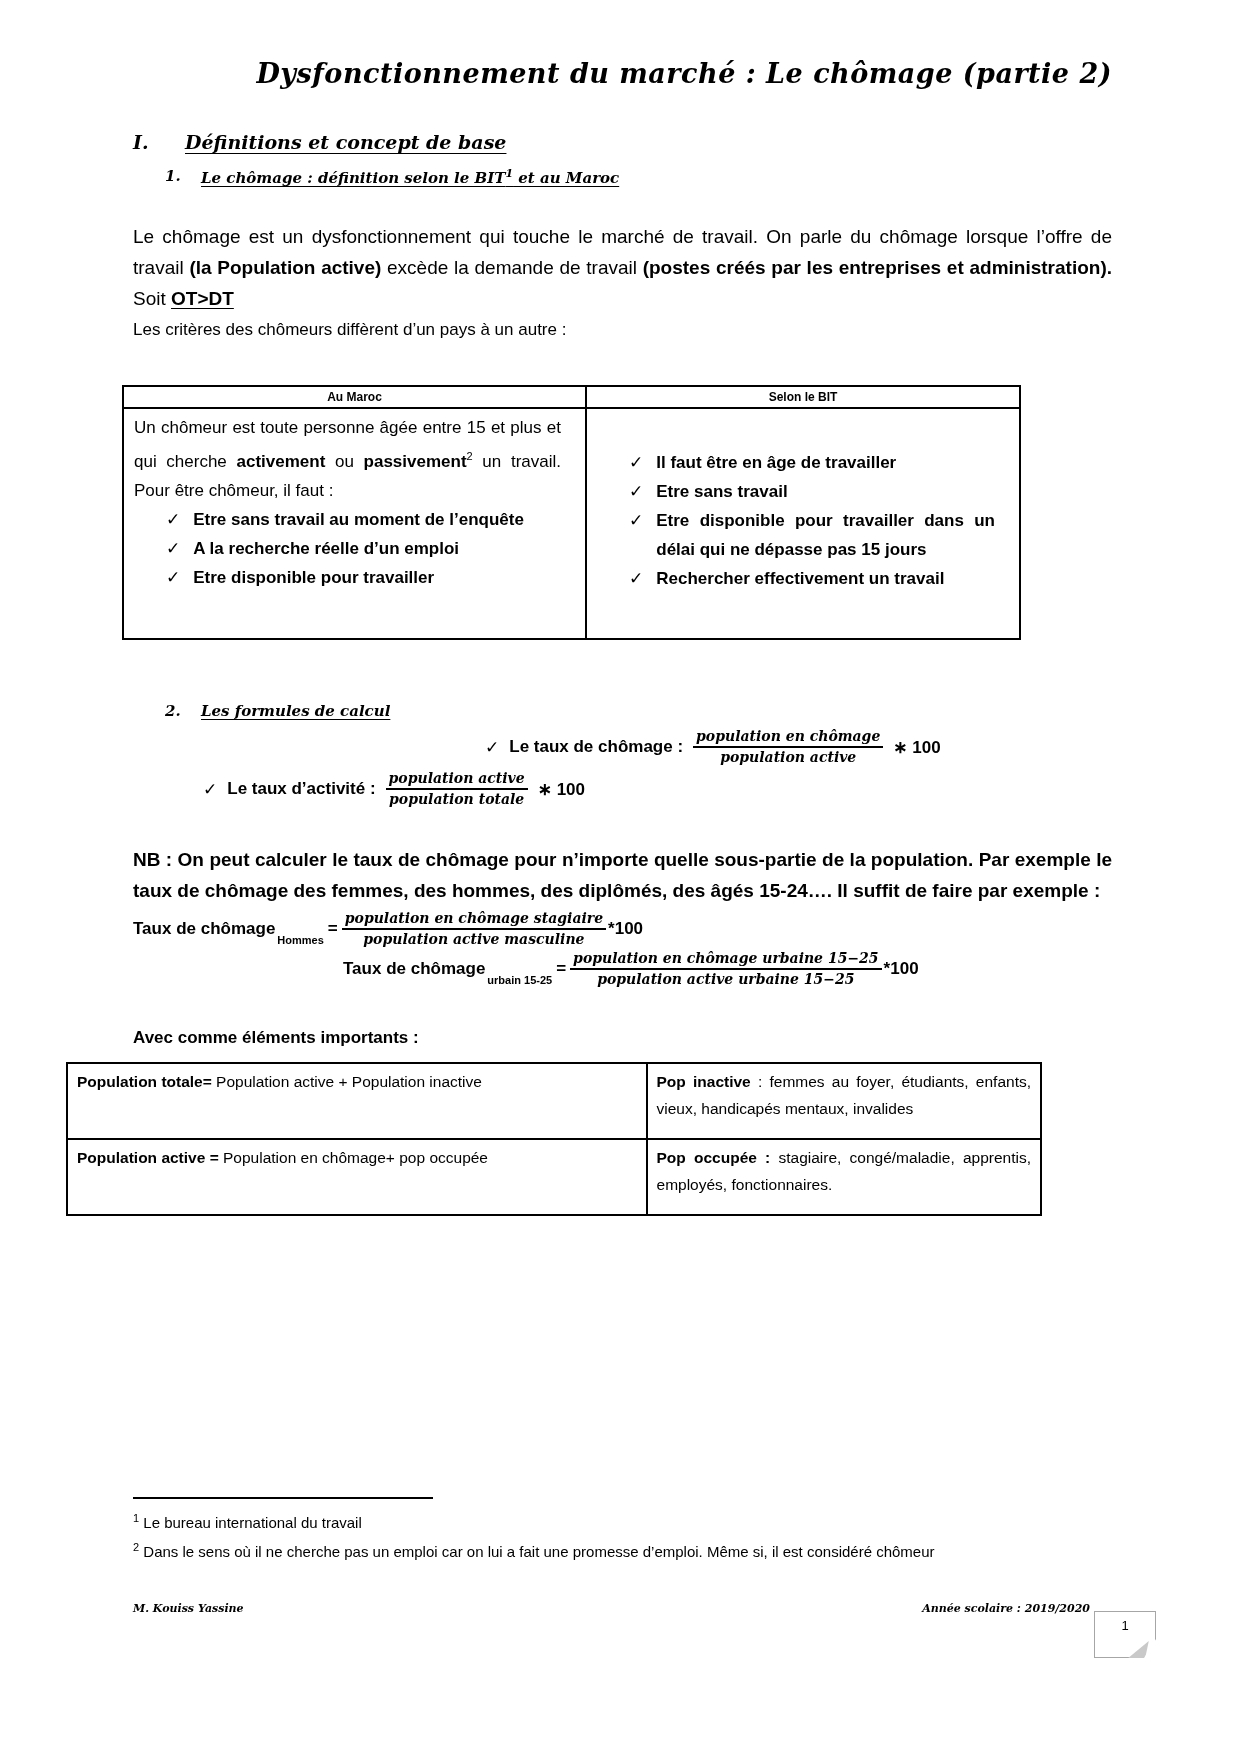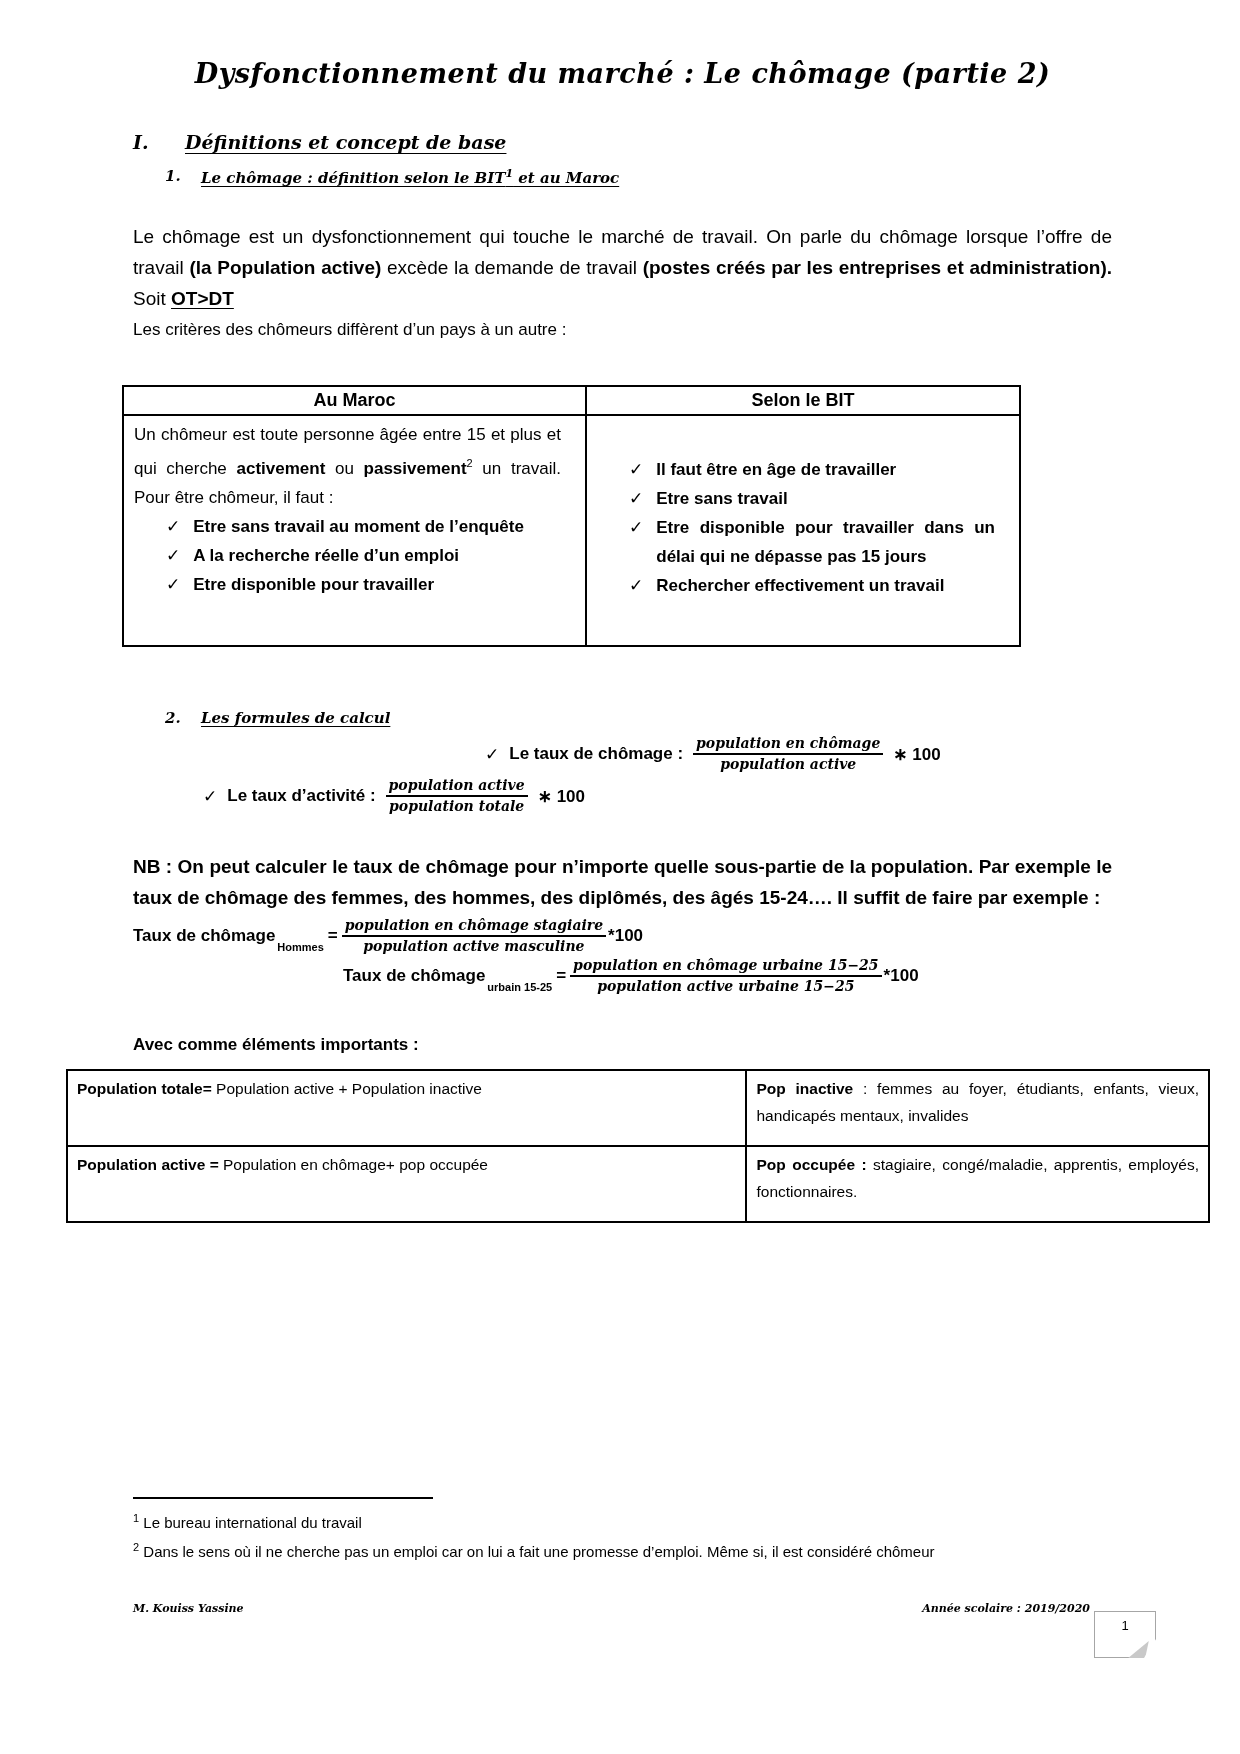--- a/index.html
+++ b/index.html
@@ -7,37 +7,37 @@
   body {
     width: 1240px; height: 1754px; position: relative; overflow: hidden;
     font-family: "Liberation Sans", sans-serif; color: #000;
   }
   .page { position: absolute; inset: 0; }
   .content { padding: 0 128px 0 133px; }
 
   
   .hand { font-family: "DejaVu Serif", serif; font-style: italic; font-weight: 700; }
 
-  .doc-title { margin-top: 58px; text-align: center; font-size: 27px; letter-spacing: .5px; }
+  .doc-title { margin-top: 58px; text-align: right; font-size: 27px; letter-spacing: .5px; }
 
   .h1-row { margin-top: 42px; display: flex; font-size: 19px; }
   .h1-num { width: 52px; }
   .h1-text { text-decoration: underline; text-underline-offset: 4px; }
 
   .h2-row { margin-top: 14px; display: flex; font-size: 15px; }
   .h2-num { width: 36px; margin-left: 32px; }
   .h2-text { text-decoration: underline; text-underline-offset: 3px; }
 
   .para { margin-top: 34px; font-size: 19px; line-height: 31px; text-align: justify; }
   .para-line { font-size: 17px; line-height: 31px; }
   .u { text-decoration: underline; text-underline-offset: 3px; }
 
   table.t1 { margin-top: 40px; width: 899px; border-collapse: collapse; margin-left: -11px; }
   table.t1 th, table.t1 td { border: 2px solid #000; }
-  table.t1 th { font-size: 18px; font-weight: bold; text-align: center; padding: 3px 4px; border-radius: 9px; }
+  table.t1 th { font-size: 12px; font-weight: bold; text-align: center; padding: 3px 4px; border-radius: 9px; }
   table.t1 td { vertical-align: middle; padding: 4px 24px 10px 10px; font-size: 17px; }
   table.t1 td.top { vertical-align: top; }
   .cell-par { text-align: justify; line-height: 29px; }
   .citem { display: flex; gap: 13px; padding-left: 32px; line-height: 29px; }
   .citem .check { flex: 0 0 auto; font-weight: 400; }
   .citem .ctext { flex: 1 1 auto; font-weight: bold; text-align: justify; }
   td.bitcell .inner { display: flex; flex-direction: column; justify-content: center; min-height: 215px; }
 
   .h2-formules { margin-top: 62px; }
 
@@ -51,21 +51,21 @@
   .f-chomage { margin-top: 8px; margin-left: 352px; }
   .f-activite { margin-top: 4px; margin-left: 70px; }
   .nb { margin-top: 36px; font-weight: bold; }
   .f-hommes { margin-top: 4px; margin-left: 0; gap: 2px; }
   .f-urbain { margin-top: 2px; margin-left: 210px; gap: 2px; }
   .fsub { font-size: 11px; font-weight: bold; align-self: flex-end; padding-bottom: 2px; }
   .feq { padding: 0 2px; }
 
   .elements-heading { margin-top: 40px; font-size: 17px; font-weight: bold; }
 
-  table.t2 { margin-top: 14px; border-collapse: collapse; width: 1144px; margin-left: -67px; }
+  table.t2 { margin-top: 14px; border-collapse: collapse; width: 976px; margin-left: -67px; }
   table.t2 td { border: 2px solid #000; vertical-align: top; font-size: 15.5px; line-height: 27px; padding: 4px 9px 12px 9px; }
   table.t2 td.c1 { width: 59.5%; }
   table.t2 td.c2 { text-align: justify; }
   table.t2 tr.r1 td { height: 76px; }
 
   .footnote-block { position: absolute; left: 133px; right: 128px; top: 1497px; font-size: 15px; line-height: 25px; }
   .footnote-rule { width: 300px; border-top: 2px solid #000; margin-bottom: 7px; }
   .footnote { text-align: left; }
   sup { font-size: 11px; }
 

